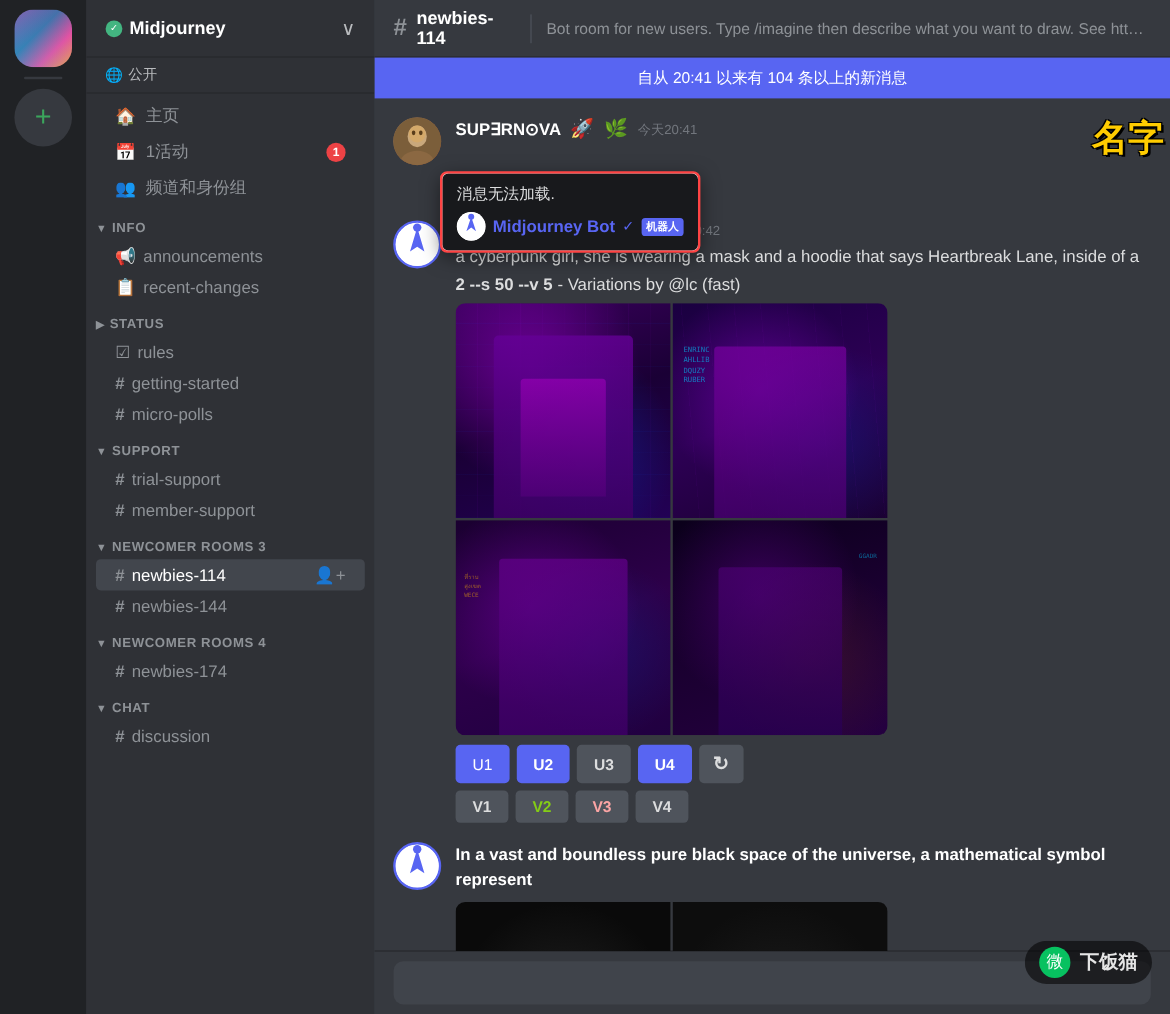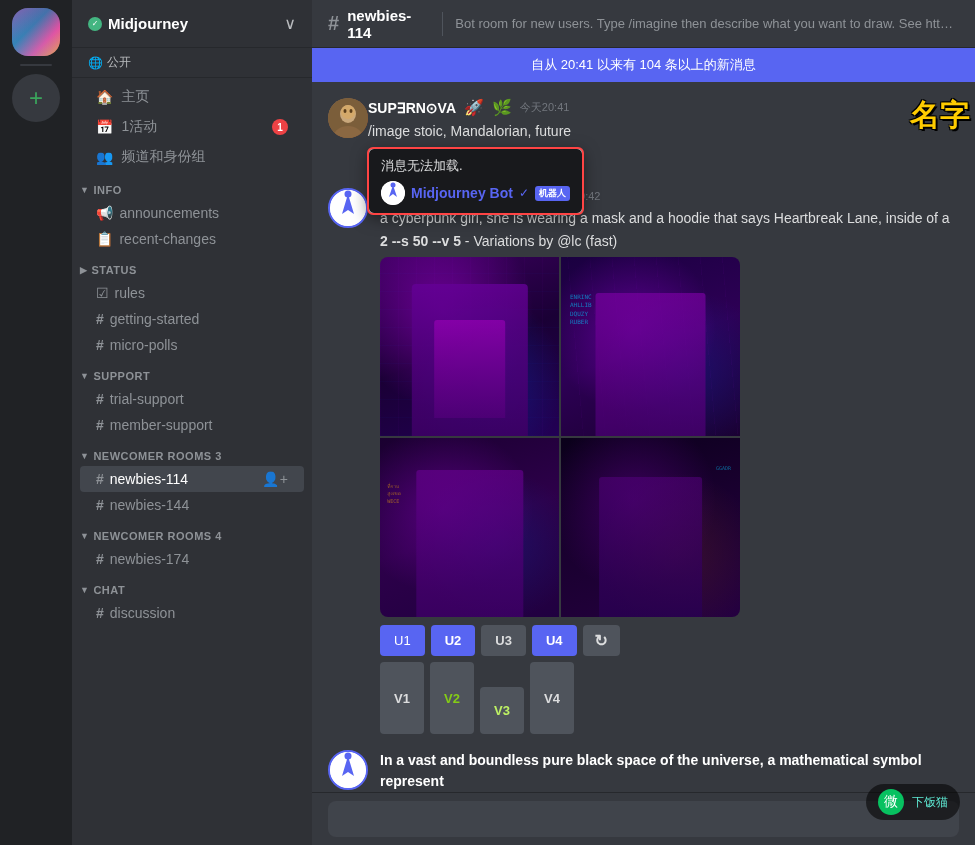--- a/index.html
+++ b/index.html
@@ -134,40 +134,39 @@
     <div style="width:1px;height:24px;background:#4f545c;margin:0 4px;"></div>
     <span style="font-size:13px;color:#8e9297;overflow:hidden;text-overflow:ellipsis;white-space:nowrap;">Bot room for new users. Type /imagine then describe what you want to draw. See https://do...</span>
   </div>
 
   <div style="background:#5865f2;color:white;padding:8px 16px;font-size:13px;text-align:center;cursor:pointer;flex-shrink:0;">
     <span>自从 20:41 以来有 104 条以上的新消息</span>
   </div>
 
   <div style="flex:1;overflow-y:auto;padding:16px;display:flex;flex-direction:column;gap:16px;position:relative;">
 
-    <div style="display:flex;">
+    <div style="display:flex;gap:12px;">
       <div style="width:40px;height:40px;border-radius:50%;flex-shrink:0;background:linear-gradient(135deg,#8B7355,#a0522d);display:flex;align-items:center;justify-content:center;font-size:18px;overflow:hidden;">
         <svg width="40" height="40" viewBox="0 0 40 40">
           <circle cx="20" cy="20" r="20" fill="#7b5e3a"></circle>
           <ellipse cx="20" cy="16" rx="8" ry="9" fill="#c9a87c"></ellipse>
           <ellipse cx="20" cy="38" rx="14" ry="10" fill="#8b6842"></ellipse>
           <circle cx="20" cy="14" r="7" fill="#d4a96a"></circle>
 
           <ellipse cx="17" cy="13" rx="1.5" ry="2" fill="#5a3e1b"></ellipse>
           <ellipse cx="23" cy="13" rx="1.5" ry="2" fill="#5a3e1b"></ellipse>
         </svg>
       </div>
       <div>
         <div style="display:flex;align-items:center;gap:8px;margin-bottom:4px;">
           <span style="font-weight:600;font-size:14px;color:#fff;">SUP∃RN⊙VA</span>
           <span>🚀</span>
           <span>🌿</span>
           <span style="font-size:11px;color:#72767d;text-align:right;">今天20:41</span>
         </div>
-        <div style="font-size:14px;line-height:1.5;color:#dcddde;">/image stoic, Mandalorian, future</div>
       </div>
     </div>
 
     <div style="display:flex;gap:12px;position:relative;">
 
       <div style="position:absolute;top:-10px;left:40px;background:#18191c;border-radius:6px;padding:8px 12px;font-size:13px;color:#dcddde;white-space:nowrap;box-shadow:0 4px 16px rgba(0,0,0,0.5);z-index:10;border:1px solid #e5e5e5;">
         <div style="color:#dcddde;margin-bottom:6px;">消息无法加载.</div>
         <div style="display:flex;align-items:center;gap:6px;cursor:pointer;">
           <div style="width:24px;height:24px;border-radius:50%;background:#fff;display:flex;align-items:center;justify-content:center;overflow:hidden;">
             <svg width="24" height="24" viewBox="0 0 24 24">
@@ -243,21 +242,21 @@
           <button style="background:#5865f2;color:#ffffff;border:none;border-radius:4px;padding:6px 14px;font-size:13px;font-weight:400;cursor:pointer;min-width:44px;">U1</button>
           <button style="background:#5865f2;color:white;border:none;border-radius:4px;padding:6px 14px;font-size:13px;font-weight:600;cursor:pointer;min-width:44px;">U2</button>
           <button style="background:#4f545c;color:#dcddde;border:none;border-radius:4px;padding:6px 14px;font-size:13px;font-weight:600;cursor:pointer;min-width:44px;">U3</button>
           <button style="background:#5865f2;color:white;border:none;border-radius:4px;padding:6px 14px;font-size:13px;font-weight:600;cursor:pointer;min-width:44px;">U4</button>
           <button style="background:#4f545c;color:#dcddde;border:none;border-radius:4px;padding:6px 12px;font-size:16px;font-weight:700;cursor:pointer;">↻</button>
         </div>
 
         <div style="display:flex;gap:6px;">
           <button style="background:#4f545c;color:#dcddde;border:none;border-radius:4px;padding:6px 14px;font-size:13px;font-weight:600;cursor:pointer;min-width:44px;">V1</button>
           <button style="background:#4f545c;color:#84cc16;border:none;border-radius:4px;padding:6px 14px;font-size:13px;font-weight:600;cursor:pointer;min-width:44px;">V2</button>
-          <button style="background:#4f545c;color:#bef264;border:none;border-radius:4px;padding:16px 14px;font-size:13px;font-weight:600;cursor:pointer;min-width:44px;margin-top:25px;">V3</button>
+          <button style="background:#4f545c;color:#fca5a5;border:none;border-radius:4px;padding:6px 14px;font-size:13px;font-weight:600;cursor:pointer;min-width:44px;">V3</button>
           <button style="background:#4f545c;color:#dcddde;border:none;border-radius:4px;padding:6px 14px;font-size:13px;font-weight:600;cursor:pointer;min-width:44px;">V4</button>
         </div>
       </div>
     </div>
 
     <div style="display:flex;gap:12px;">
       <div style="width:40px;height:40px;border-radius:50%;flex-shrink:0;background:#fff;display:flex;align-items:center;justify-content:center;overflow:hidden;border:2px solid #5865f2;">
         <svg width="36" height="36" viewBox="0 0 36 36">
           <circle cx="18" cy="18" r="18" fill="white"></circle>
           <path d="M18 4 L12 24 L18 20 L24 24 Z" fill="#5865f2"></path>
@@ -291,14 +290,14 @@
   </div>
 
   <div style="position:absolute;top:95px;right:5px;pointer-events:none;z-index:30;text-align:right;">
     <div style="font-size:30px;font-weight:900;color:#ffcc00;text-shadow:2px 2px 0 #000,-1px -1px 0 #000,1px -1px 0 #000,-1px 1px 0 #000;">名字</div>
   </div>
 
 </div>
 
 <div style="position:fixed;bottom:25px;right:15px;display:flex;align-items:center;gap:8px;background:rgba(0,0,0,0.55);padding:5px 12px;border-radius:20px;z-index:100;">
   <div style="width:26px;height:26px;background:#07c160;border-radius:50%;display:flex;align-items:center;justify-content:center;font-size:14px;color:white;">微</div>
-  <span style="color:#5eead4;font-size:12px;font-weight:400;">下饭猫</span>
+  <span style="color:#e5e5e5;font-size:16px;font-weight:700;">下饭猫</span>
 </div>
 
 </body></html>

